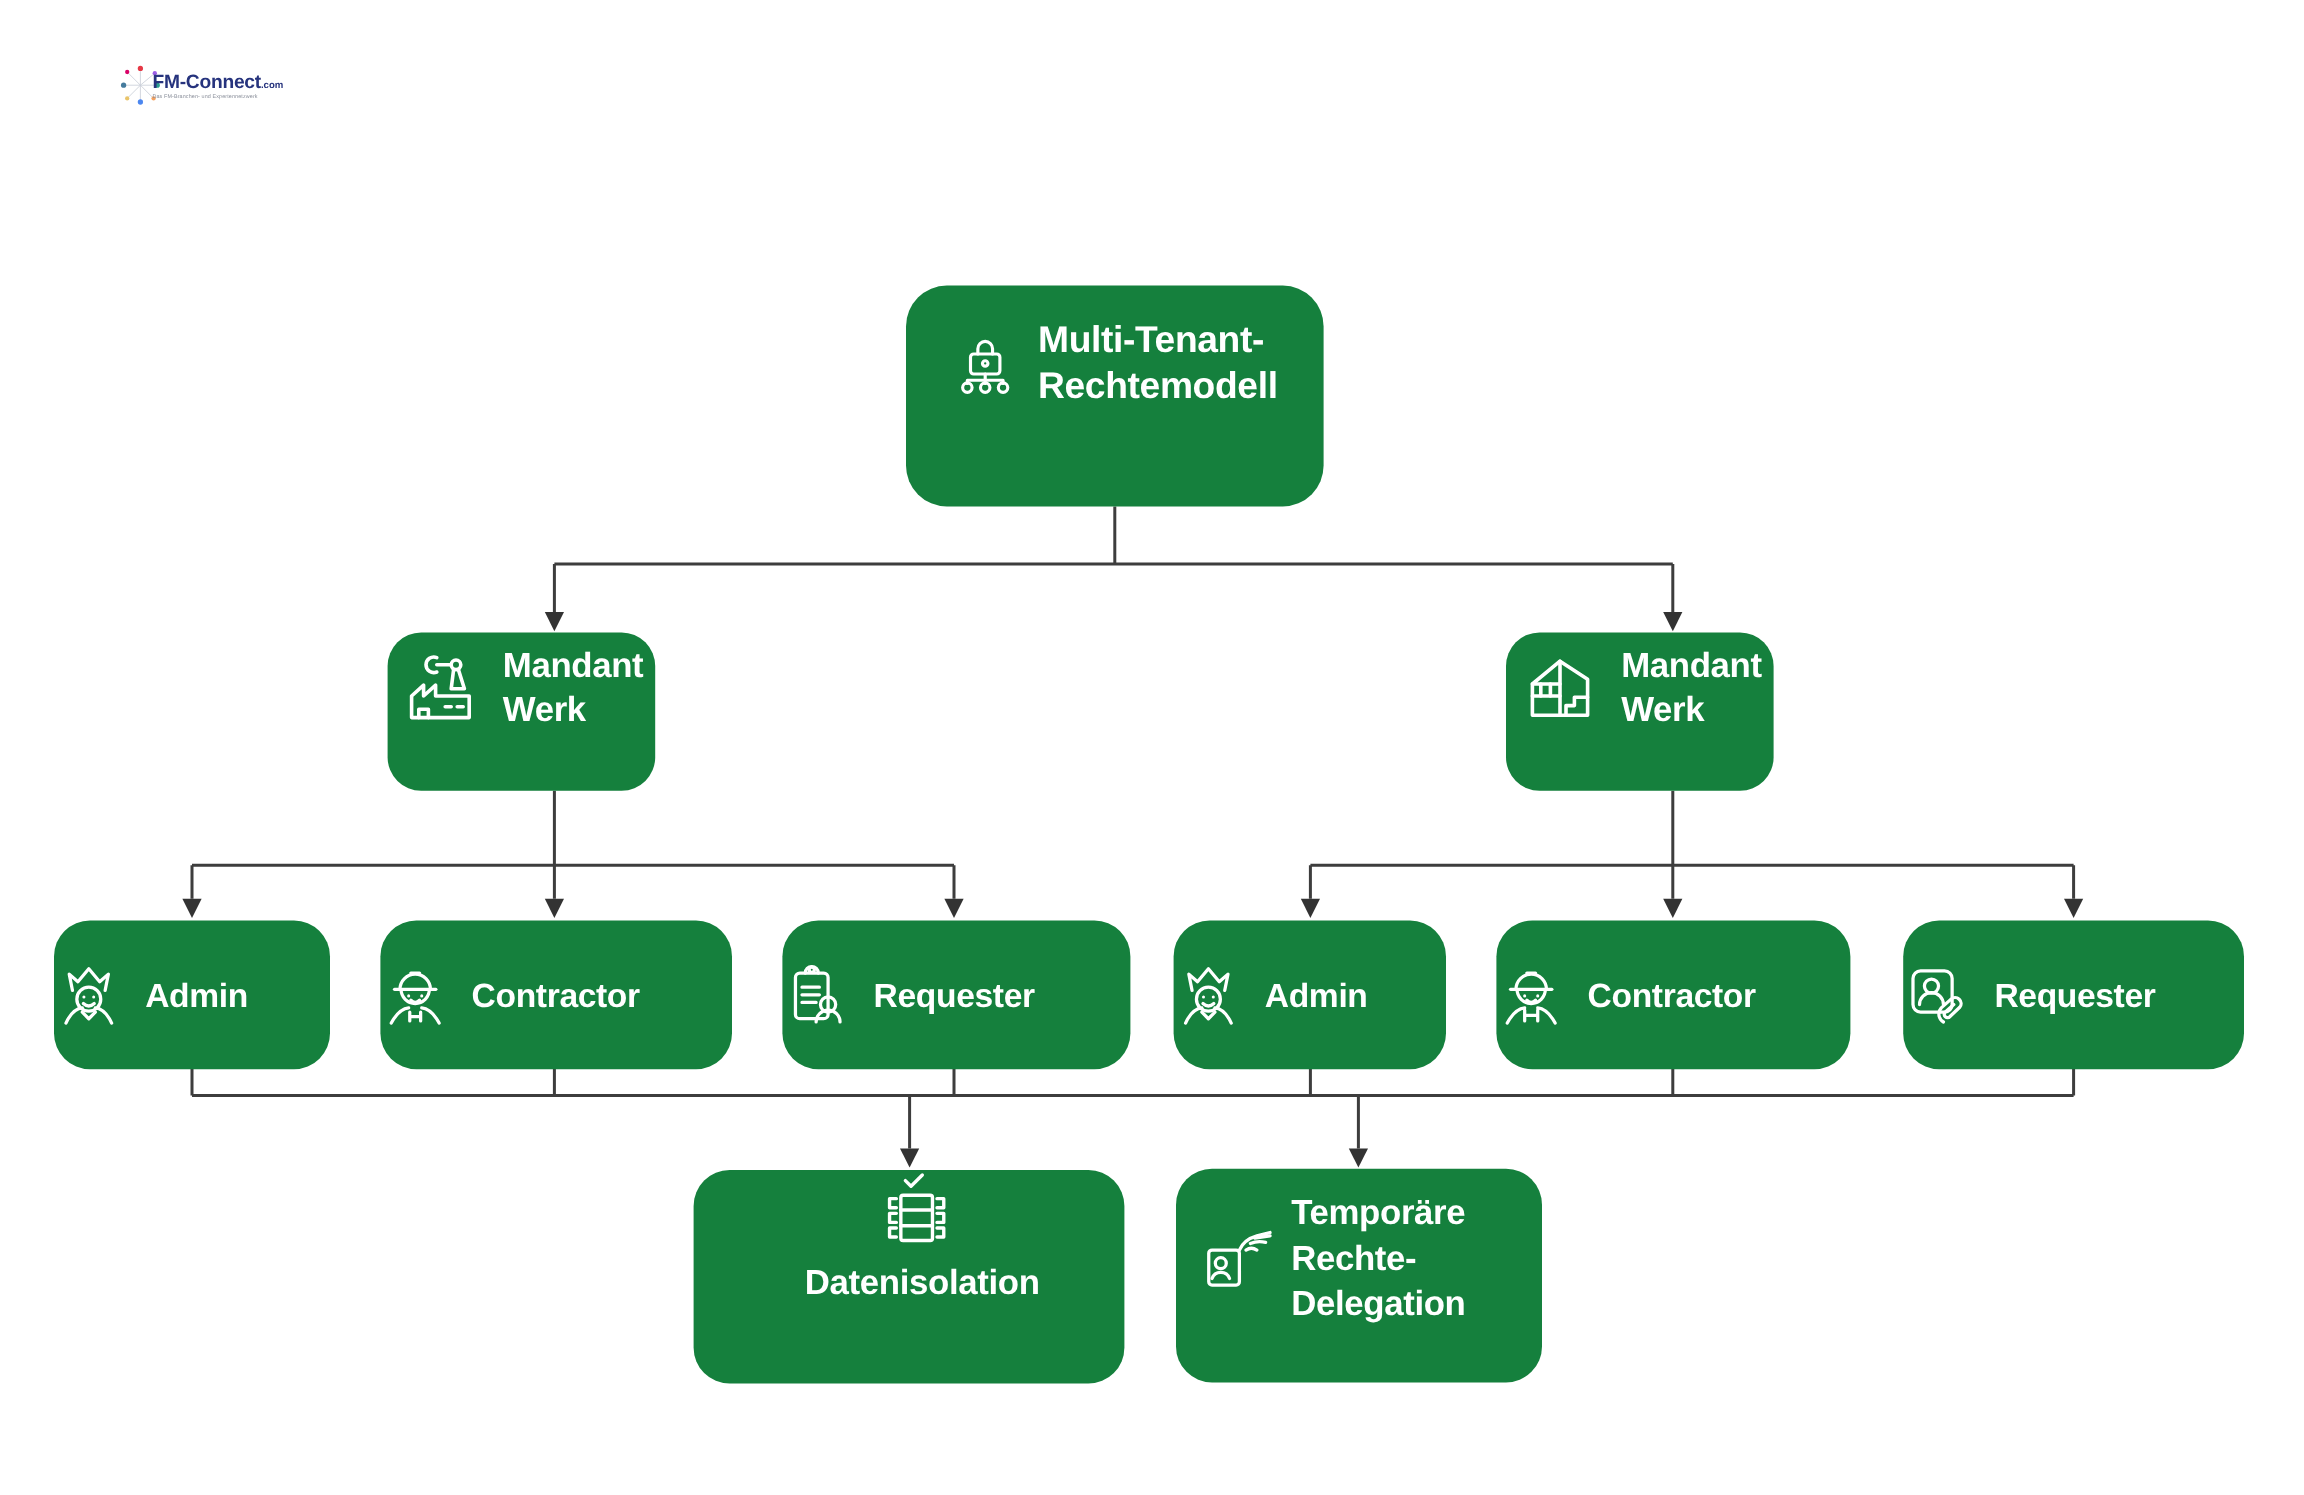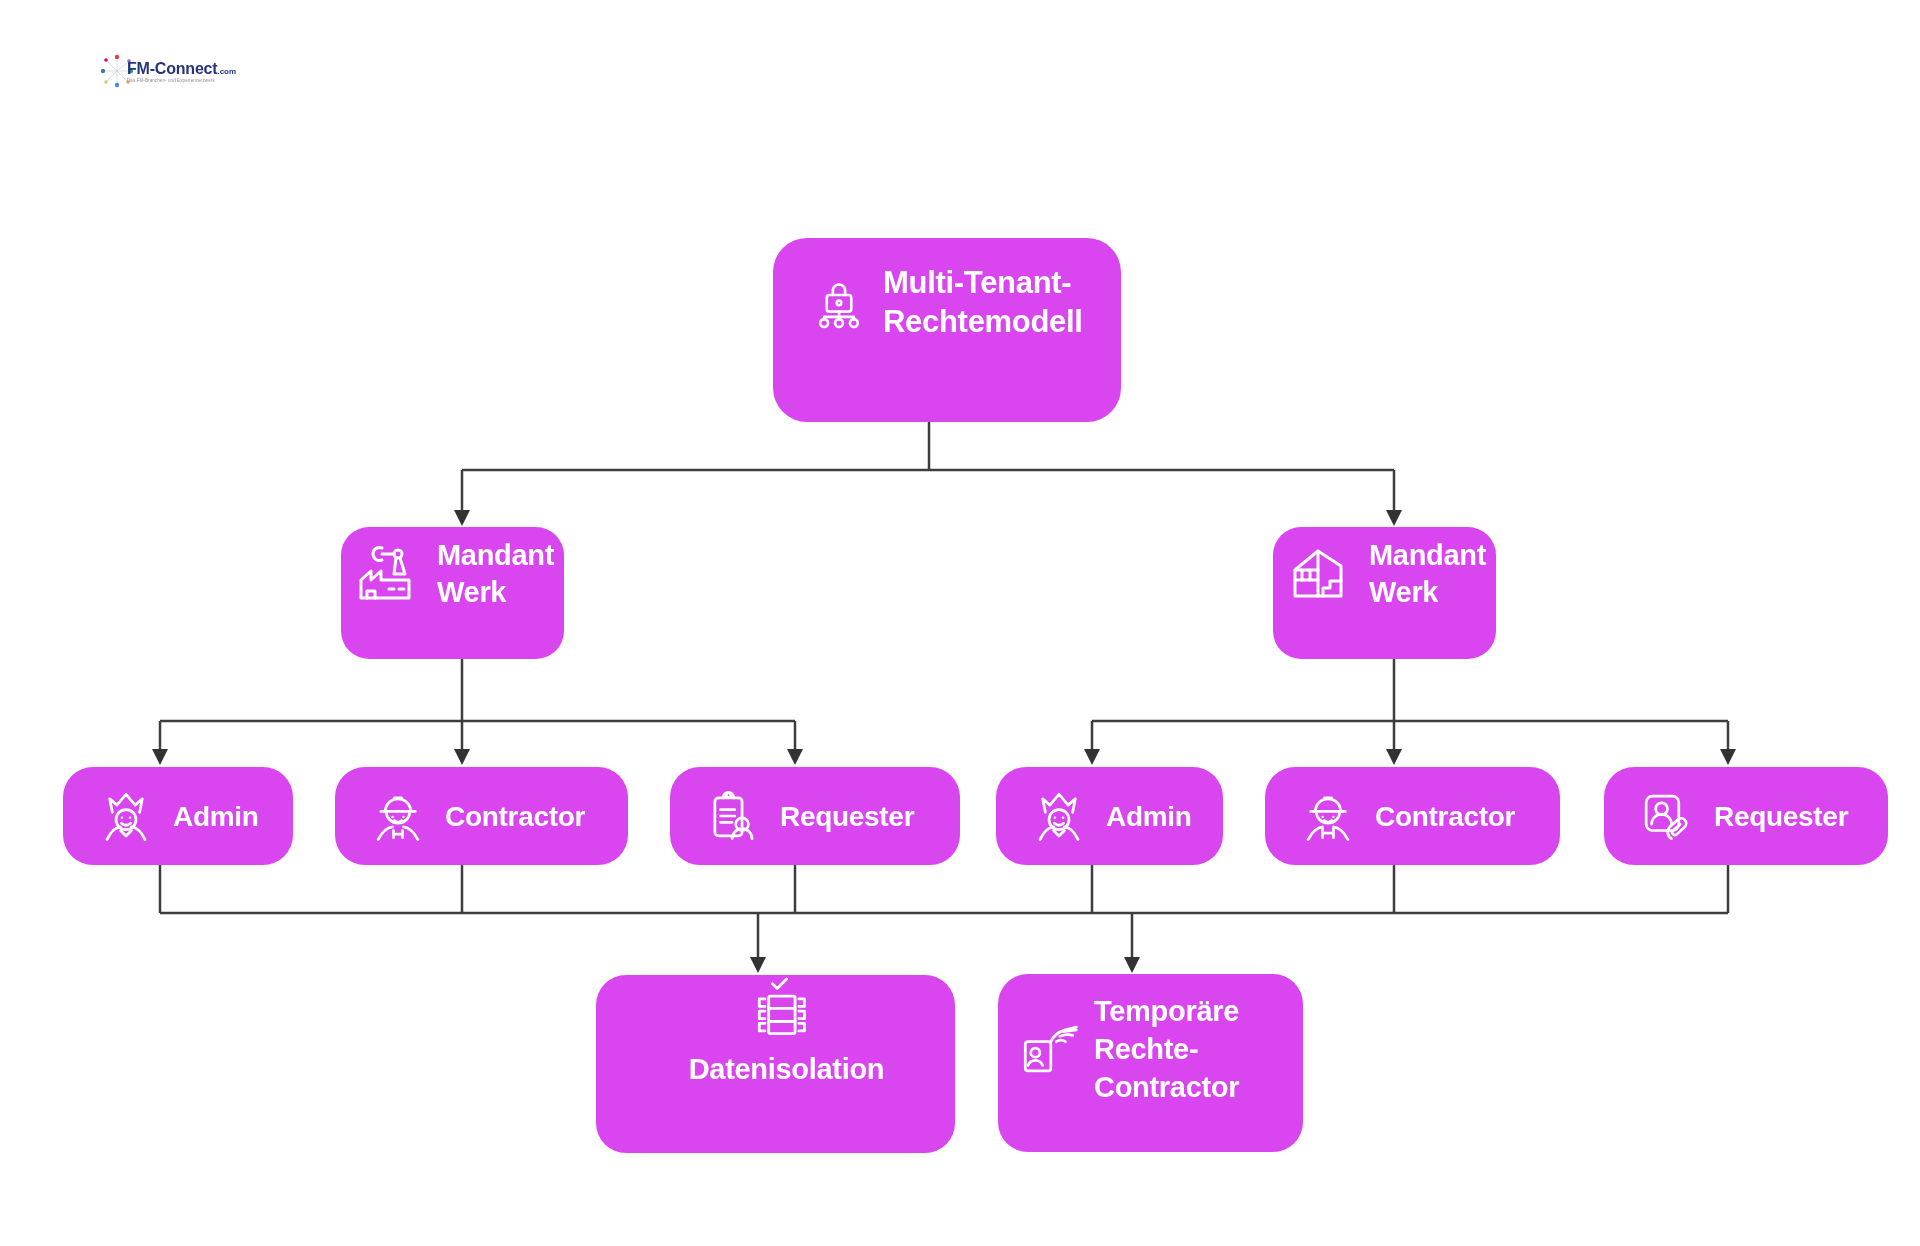--- a/index.html
+++ b/index.html
@@ -14,42 +14,42 @@
   .logo-brand{font-size:16px;font-weight:bold;color:#26337d;letter-spacing:-0.2px;}
   .logo-tld{font-size:8px;font-weight:bold;color:#26337d;}
   .logo-tagline{font-size:4.5px;color:#8a8f9a;margin-top:1px;letter-spacing:0.1px;}
   
   .page-title{
     position:absolute;left:0;right:0;top:92px;text-align:center;
     font-size:45px;font-weight:bold;color:#3e3e3e;letter-spacing:-0.5px;
   }
   
   .node{
-    position:absolute;background:#d946ef;border-radius:28px;color:#ffffff;
-    display:flex;align-items:center;box-sizing:border-box;margin-left:18px;
+    position:absolute;background:#15803d;border-radius:28px;color:#ffffff;
+    display:flex;align-items:center;box-sizing:border-box;
   }
   .node .icon{flex:none;display:block;}
   .node .icon svg{display:block;}
   .node .label{
     font-weight:bold;white-space:pre-line;font-size:28px;line-height:37px;letter-spacing:-0.3px;
   }
   .node--root{left:755px;top:238px;width:348px;height:184px;border-radius:34px;
     align-items:flex-start;padding:26px 0 0 38px;}
   .node--root .row{display:flex;align-items:center;height:76px;}
   .node--root .label{font-size:31px;line-height:39px;}
   .node--root .icon{margin-right:16px;}
 
   .node--mandant{width:223px;height:132px;align-items:flex-start;padding:14px 0 0 12px;}
   .node--mandant .row{display:flex;align-items:center;height:66px;}
   .node--mandant .label{font-size:29px;}
   .node--mandant .icon{margin-right:20px;}
   .node--mw-left{left:323px;top:527px;}
   .node--mw-right{left:1255px;top:527px;}
 
-  .node--role{top:767px;height:98px;padding-left:34px;border-radius:30px;}
+  .node--role{top:767px;height:124px;border-radius:30px;}
   .node--role .icon{margin-right:18px;}
   .node--admin-l{left:45px;width:230px;}
   .node--contractor-l{left:317px;width:293px;}
   .node--requester-l{left:652px;width:290px;}
   .node--admin-r{left:978px;width:227px;}
   .node--contractor-r{left:1247px;width:295px;}
   .node--requester-r{left:1586px;width:284px;}
 
   .node--daten{left:578px;top:975px;width:359px;height:178px;border-radius:30px;padding-left:22px;flex-direction:column;}
   .node--daten .icon{margin-right:14px;}
@@ -292,17 +292,17 @@
           <circle cx="19" cy="38" r="5"></circle>
           <path d="M11 52 a8.5 8.5 0 0 1 16 0"></path>
           <path d="M36 26 c3 -7 9 -11 16 -13 l12 -3"></path>
           <path d="M50 15 l14 -2"></path>
           <path d="M46 20 c5 -2 10 -2 14 -1"></path>
           <path d="M42 26 c3 -2 7 -2 10 0"></path>
         </svg>
       </span>
       <span class="label">Temporäre
 Rechte-
-Contractor</span>
+Delegation</span>
     </div>
   </div>
 
 </div>
 
 </body></html>

